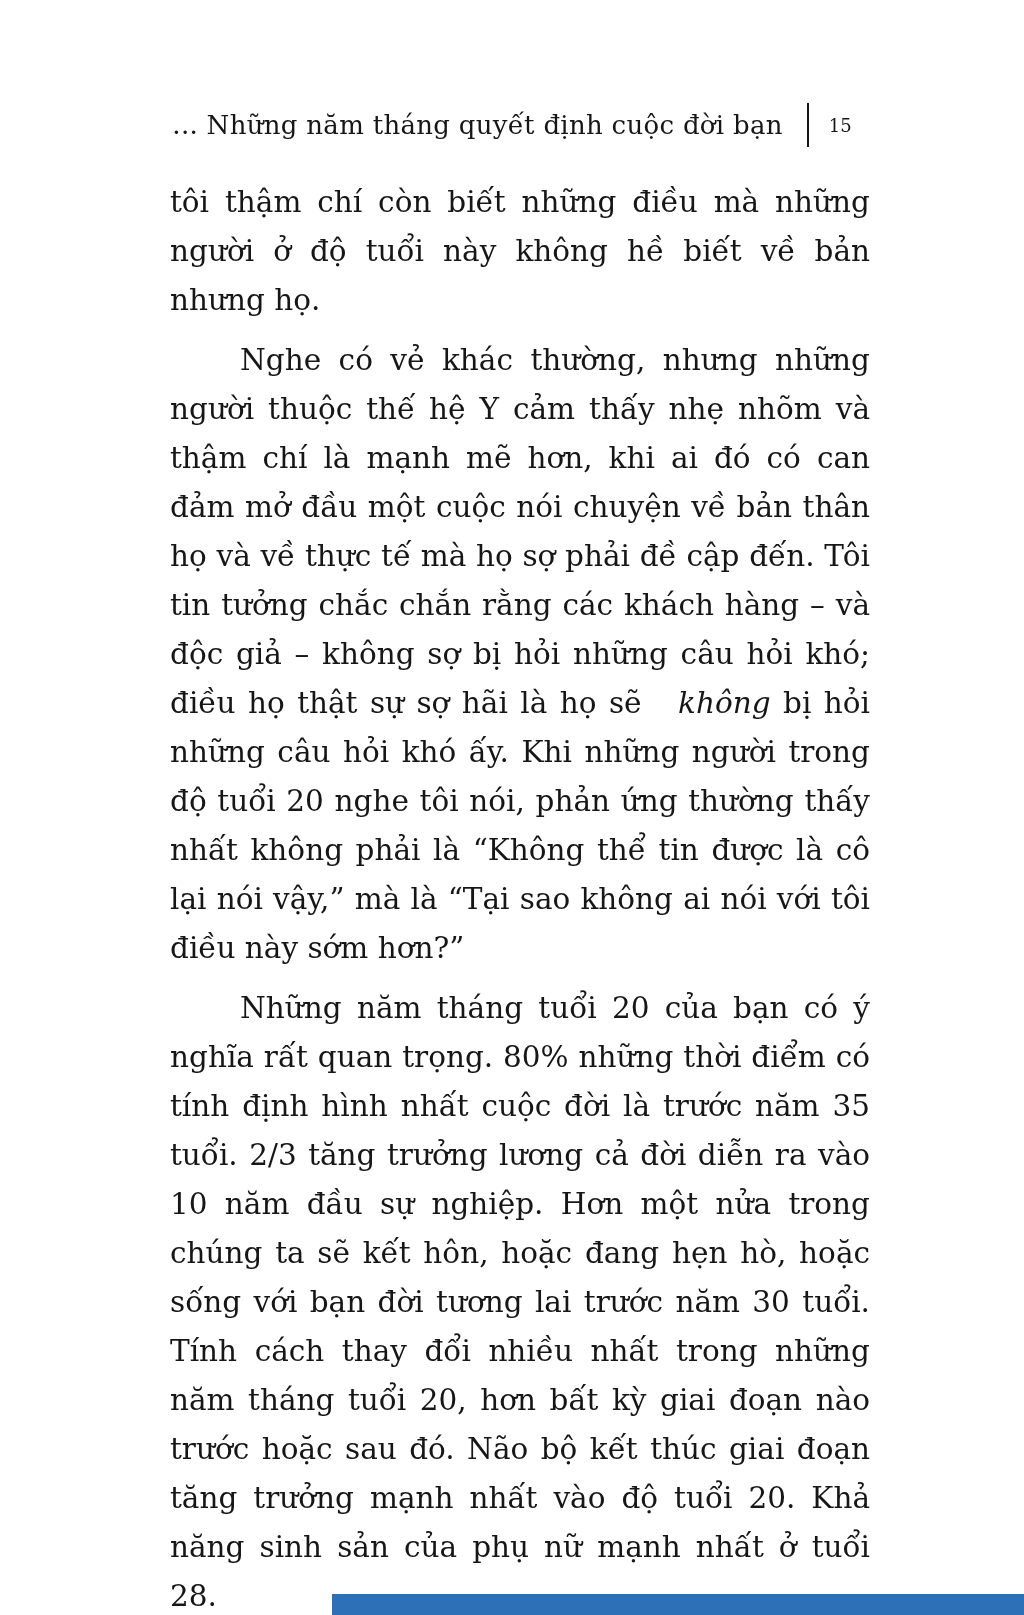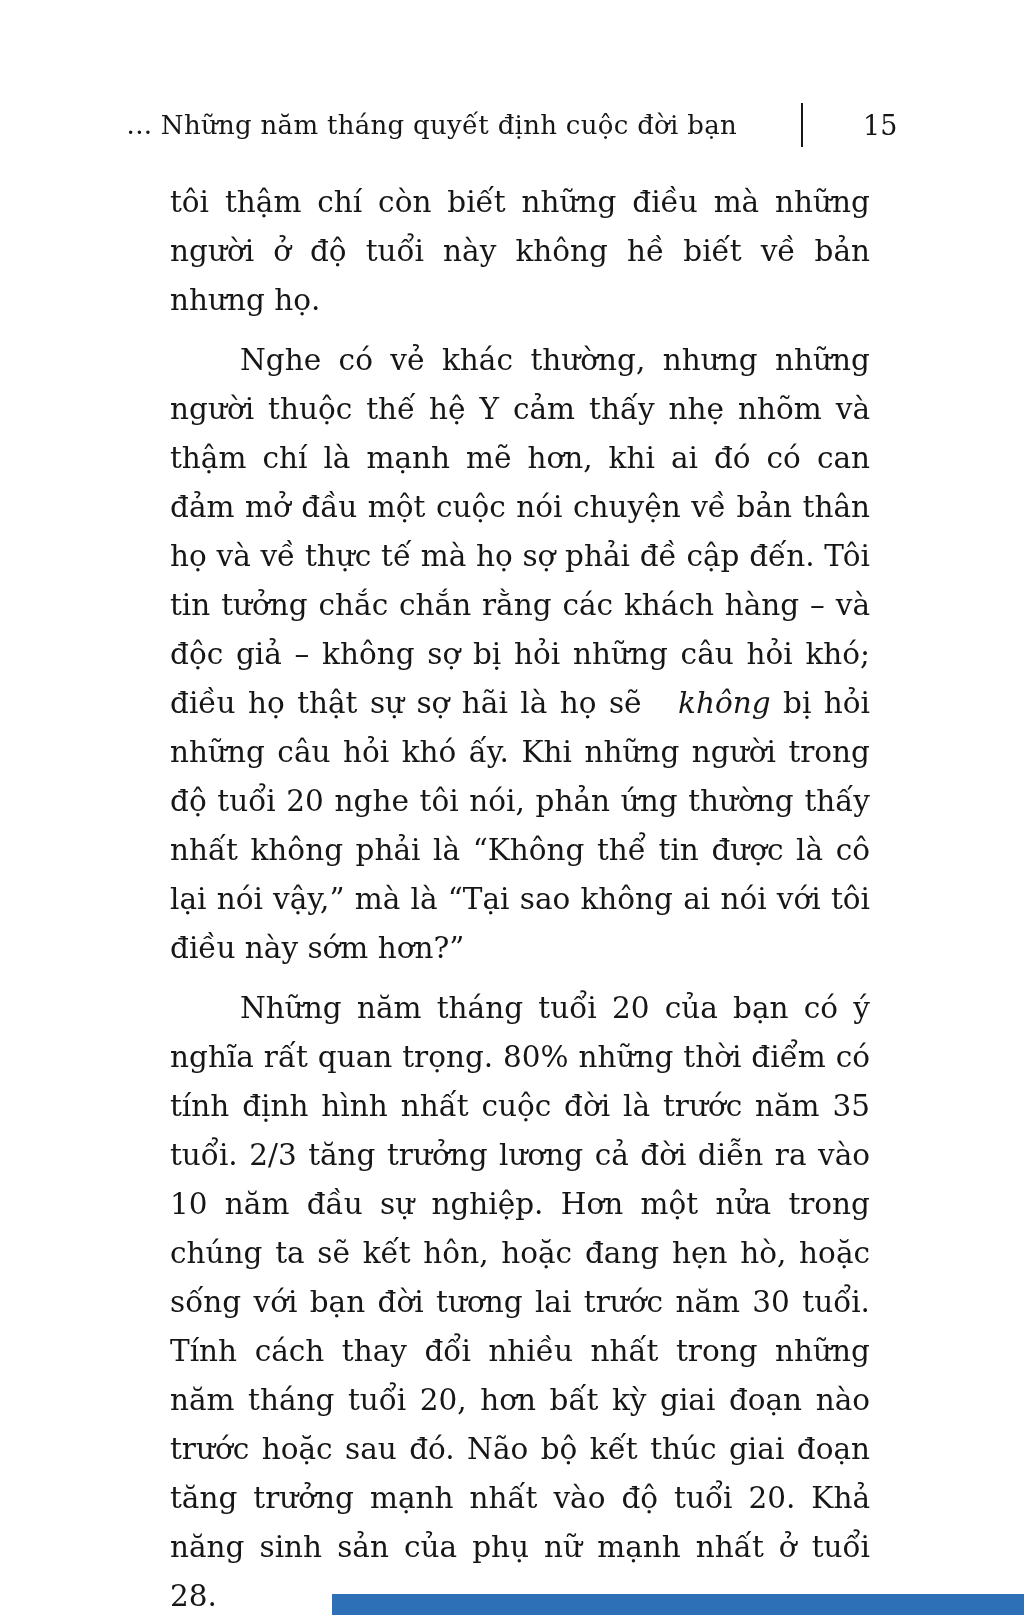--- a/index.html
+++ b/index.html
@@ -17,35 +17,34 @@
     color: #161616;
   }
   .running-head {
     position: absolute;
     top: 103px;
     left: 0;
     width: 1024px;
     display: flex;
     justify-content: center;
     align-items: center;
-    gap: 40px;
   }
   .running-head .title {
     font-size: 26px;
     letter-spacing: 0.3px;
     white-space: nowrap;
   }
   .running-head .rule {
     width: 2px;
     height: 44px;
     background: #161616;
     margin: 0 20px 0 24px;
   }
   .running-head .pagenum {
-    font-size: 27px;
+    font-size: 18px;
   }
   .body-text {
     position: absolute;
     top: 178px;
     left: 170px;
     width: 700px;
   }
   .para {
     margin: 0 0 11px 0;
     font-size: 29.5px;

